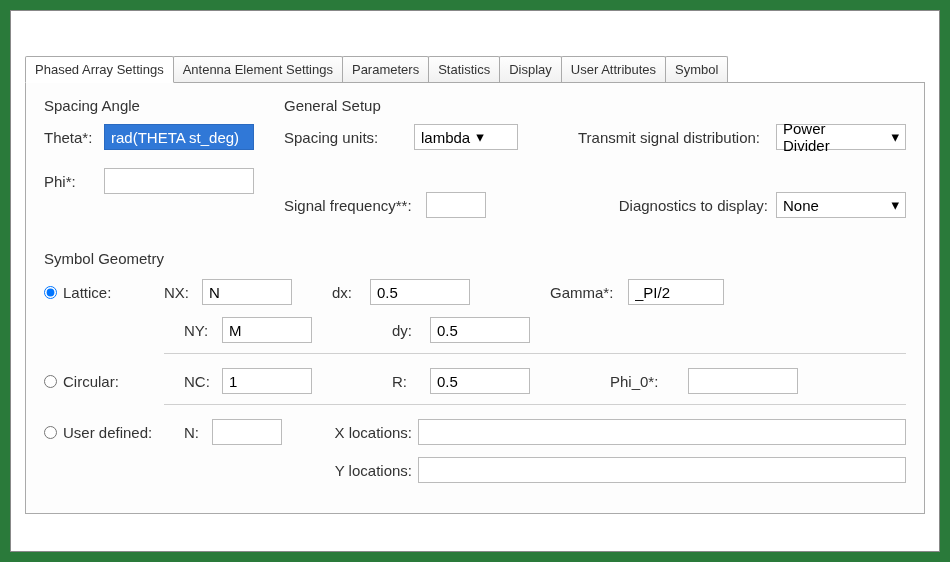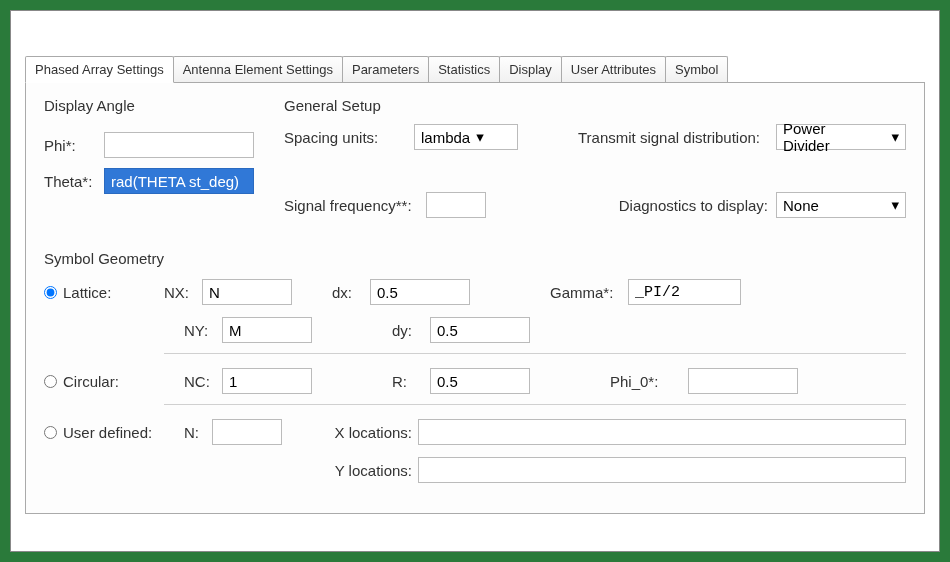--- a/index.html
+++ b/index.html
@@ -122,28 +122,28 @@
       <div class="tab">Display</div>
       <div class="tab">User Attributes</div>
       <div class="tab">Symbol</div>
     </div>
 
     <div class="tabpanel">
 
       <div class="top-grid">
 
         <div>
-          <div class="section-label">Display Angle</div>
+          <div class="section-label">Spacing Angle</div>
+          <div class="row" style="margin-top:10px;">
+            <span class="field-label" style="width:60px;">Theta*:</span>
+            <input type="text" class="highlighted" style="width: 150px;" value="rad(THETA st_deg)">
+          </div>
           <div class="row" style="margin-top:18px;">
             <span class="field-label" style="width:60px;">Phi*:</span>
             <input type="text" style="width: 150px;" value="">
-          </div>
-          <div class="row" style="margin-top:10px;">
-            <span class="field-label" style="width:60px;">Theta*:</span>
-            <input type="text" class="highlighted" style="width: 150px;" value="rad(THETA st_deg)">
           </div>
         </div>
 
         <div>
           <div class="section-label">General Setup</div>
           <div class="gs-row" style="margin-top:10px;">
             <span class="field-label" style="width:130px;">Spacing units:</span>
             <div class="dropdown" style="width:104px; justify-content:flex-start;">
               <span>lambda</span>
               <span class="caret">▾</span>
@@ -180,21 +180,21 @@
         <div class="row" style="margin-top:12px;">
           <label class="radio-wrap" style="width:120px;">
             <input type="radio" name="geom" checked="" style="">
             <span>Lattice:</span>
           </label>
           <span class="field-label" style="width:38px;">NX:</span>
           <input type="text" style="width: 90px;" value="N">
           <span class="field-label" style="width:38px; margin-left:40px;">dx:</span>
           <input type="text" style="width: 100px;" value="0.5">
           <span class="field-label" style="margin-left:80px; width:78px;">Gamma*:</span>
-          <input type="text" style="width: 113px; font-family: Liberation Mono, monospace;" value="_PI/2">
+          <input type="text" style="width: 96px;" value="_PI/2">
         </div>
 
         <div class="row" style="margin-top:12px;">
           <span style="width:140px;"></span>
           <span class="field-label" style="width:38px;">NY:</span>
           <input type="text" style="width: 90px;" value="M">
           <span class="field-label" style="width:38px; margin-left:80px;">dy:</span>
           <input type="text" style="width: 100px;" value="0.5">
         </div>
 

